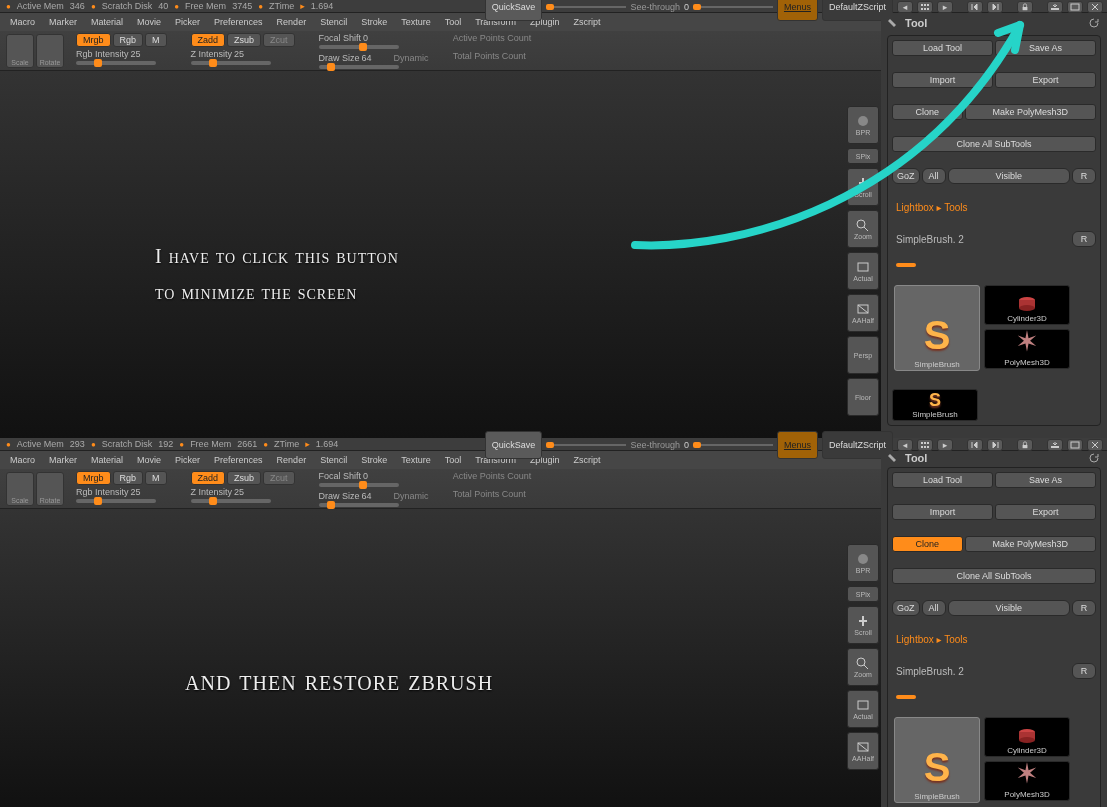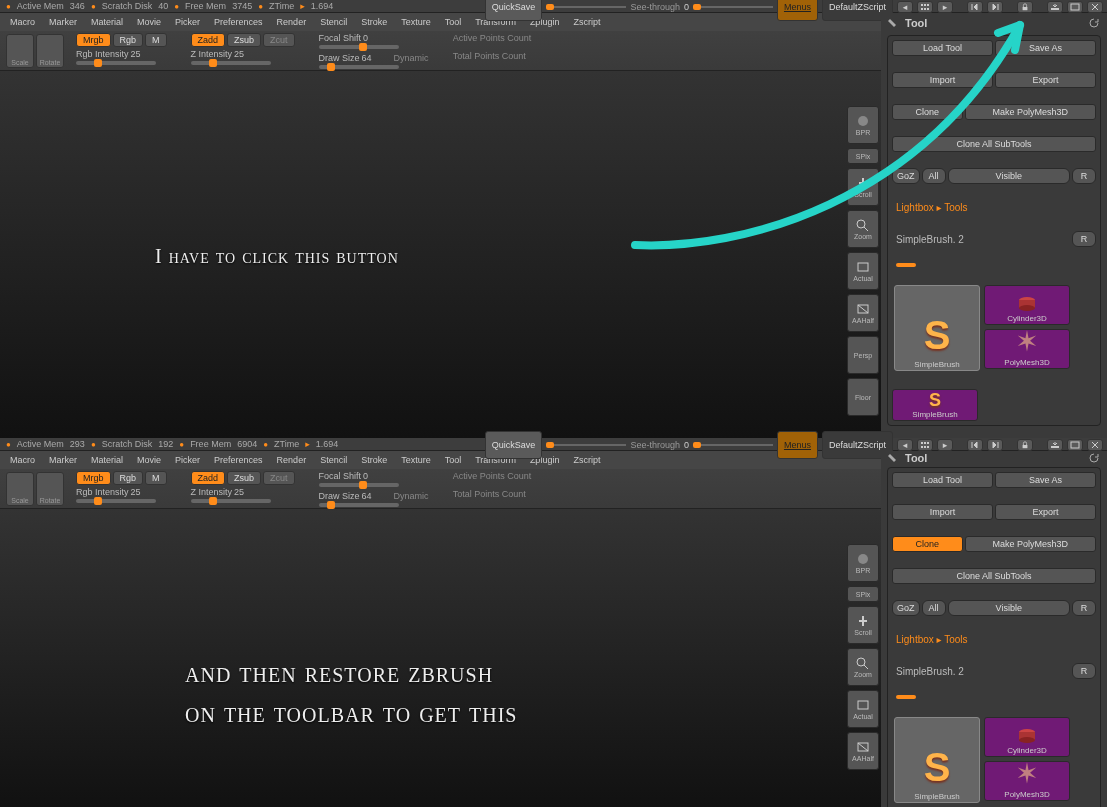--- a/index.html
+++ b/index.html
@@ -241,21 +241,21 @@
 
   .tool-label { font-size: 10px; color: #bbb; padding: 2px 4px; display:flex; align-items:center; gap:4px;}
   .tool-grid {
     display: flex;
     gap: 4px;
     padding: 2px;
   }
   .tool-thumb {
     width: 86px;
     height: 86px;
-    background: #701a75;
+    background: #000000;
     border: 1px solid #2a2a2a;
     border-radius: 3px;
     display: flex;
     flex-direction: column;
     align-items: center;
     justify-content: flex-end;
     font-size: 8px;
     color: #ccc;
     padding-bottom: 1px;
     position: relative;
@@ -279,21 +279,21 @@
 
   .annotation {
     position: absolute;
     font-family: "Palatino Linotype", "Book Antiqua", Palatino, serif;
     color: #eee;
     font-variant: small-caps;
     letter-spacing: 1px;
     text-shadow: 0 1px 2px #000;
   }
   .ann1 { left: 155px; top: 225px; font-size: 20px; line-height: 36px; margin-top: 13px;}
-  .ann2 { left: 185px; top: 215px; font-size: 28px; line-height: 40px; }
+  .ann2 { left: 185px; top: 223px; font-size: 28px; line-height: 40px; }
 
   .arrow-svg {
     position: absolute;
     left: 620px;
     top: -5px;
     width: 430px;
     height: 270px;
     pointer-events: none;
   }
 
@@ -599,41 +599,42 @@
       </div>
       <div class="tool-thumb small">
         <div class="big-s">S</div>
         <span>SimpleBrush</span>
       </div>
     </div>
   </div>
 
   <div class="annotation ann1">
     <div>I have to click this button</div>
+    <div>to minimize the screen</div>
   </div>
 
   <svg class="arrow-svg" viewBox="0 0 430 270">
     <path d="M15 250 C 120 255, 300 210, 400 30" stroke="#26d4c8" stroke-width="8" fill="none" stroke-linecap="round"></path>
     <path d="M400 30 L378 38 M400 30 L395 55" stroke="#26d4c8" stroke-width="8" fill="none" stroke-linecap="round"></path>
   </svg>
 </div>
 
 <div class="screenshot bottom">
 
   <div class="topbar">
     <div class="stats">
       <span class="dot">●</span>
       <span>Active Mem</span>
       <span>293</span>
       <span class="dot">●</span>
       <span>Scratch Disk</span>
       <span>192</span>
       <span class="dot">●</span>
       <span>Free Mem</span>
-      <span>6904</span>
+      <span>2661</span>
       <span class="dot">●</span>
       <span>ZTime</span>
       <span class="arrow">▸</span>
       <span>1.694</span>
     </div>
 
     <div class="top-right">
       <div class="btn">QuickSave</div>
       <span class="mini-slider">
           <span class="k" style="left:0"></span>
@@ -879,15 +880,14 @@
       </div>
       <div class="tool-thumb small">
         <div class="big-s">S</div>
         <span>SimpleBrush</span>
       </div>
     </div>
   </div>
 
   <div class="annotation ann2">
     <div>and then restore zbrush</div>
-    <div>on the toolbar to get this</div>
   </div>
 </div>
 
 </body></html>

